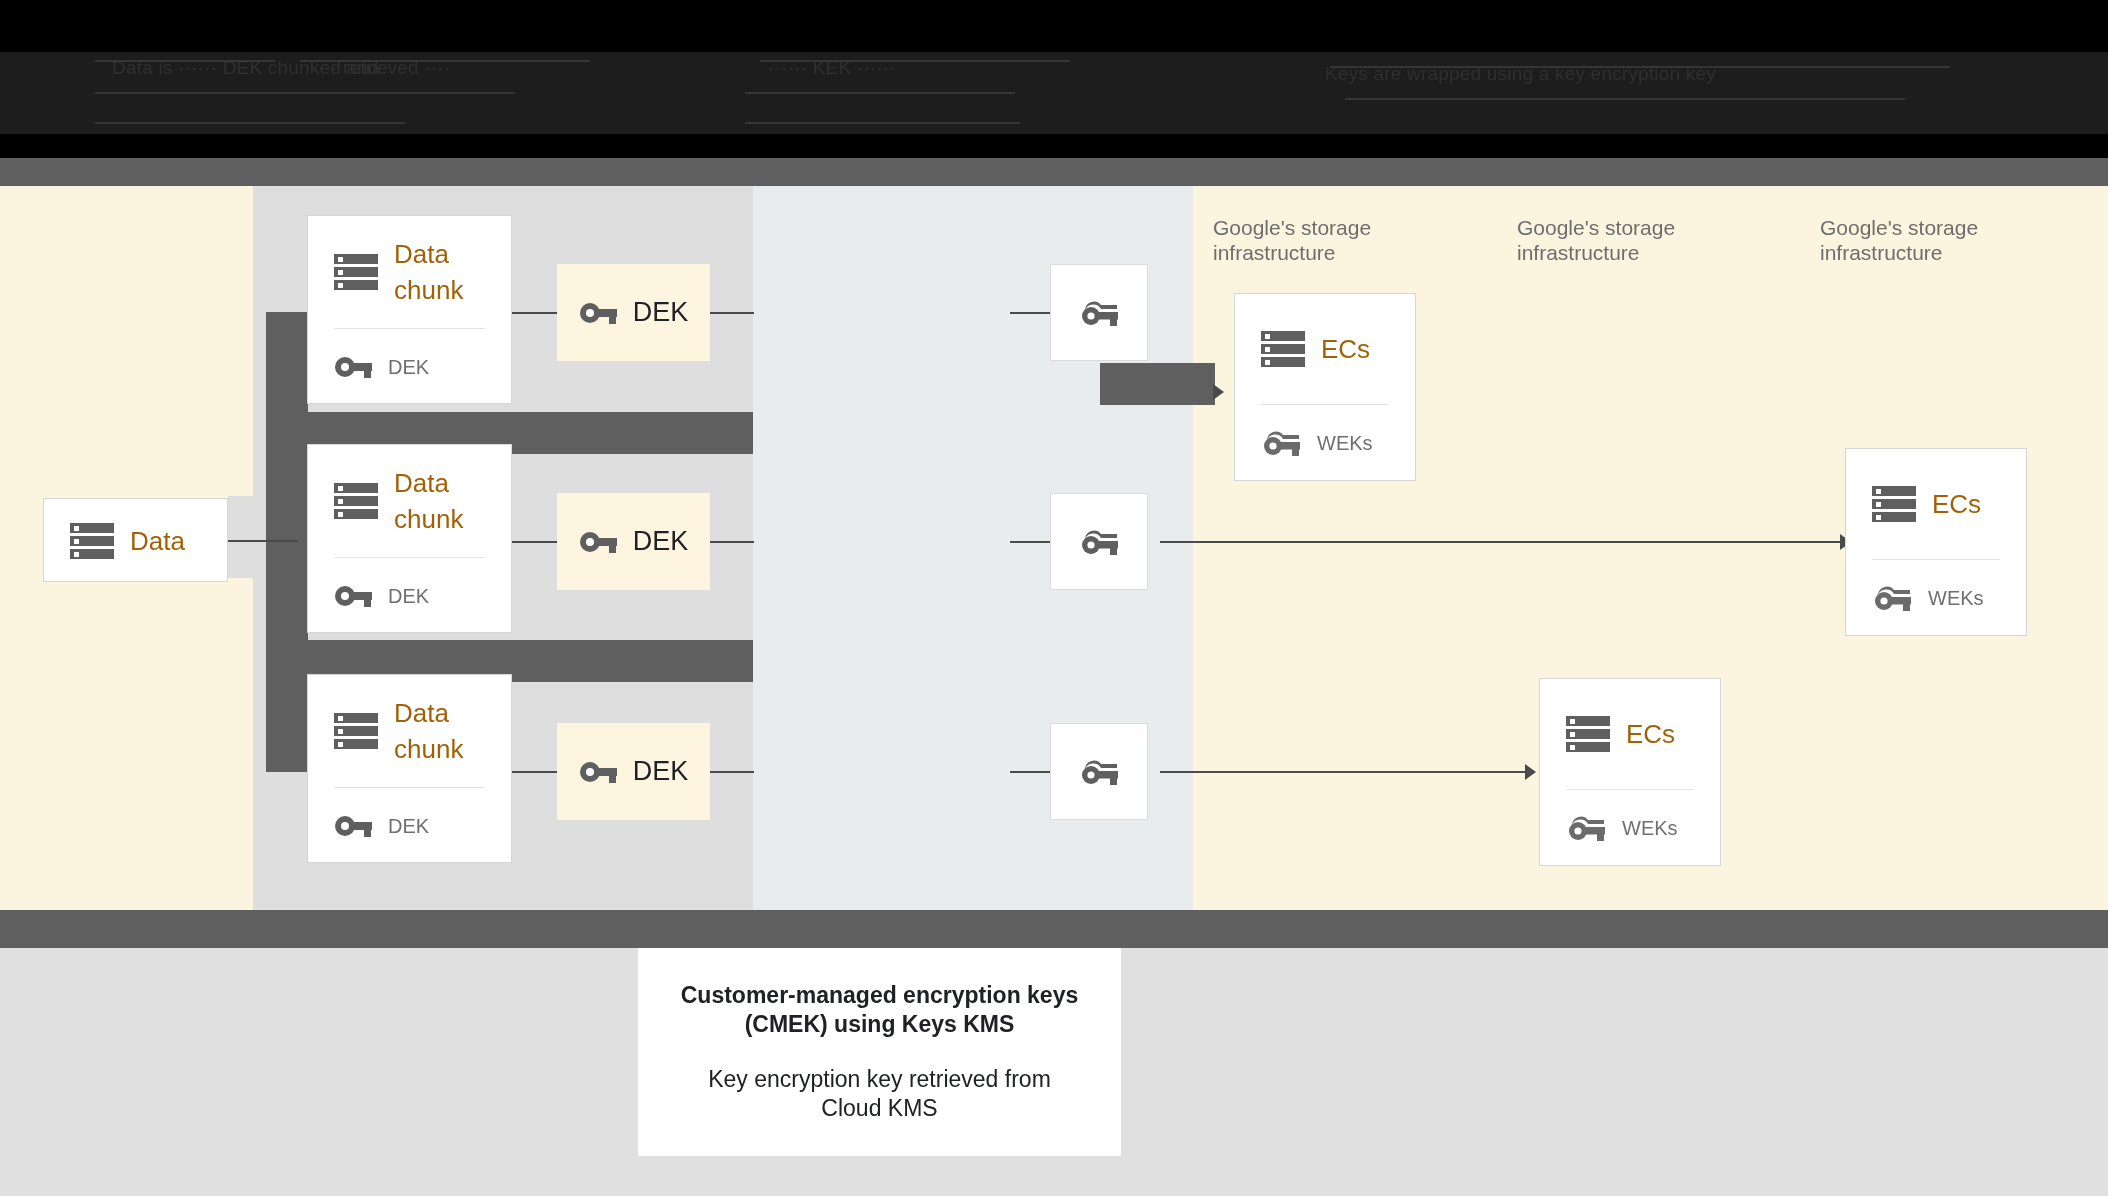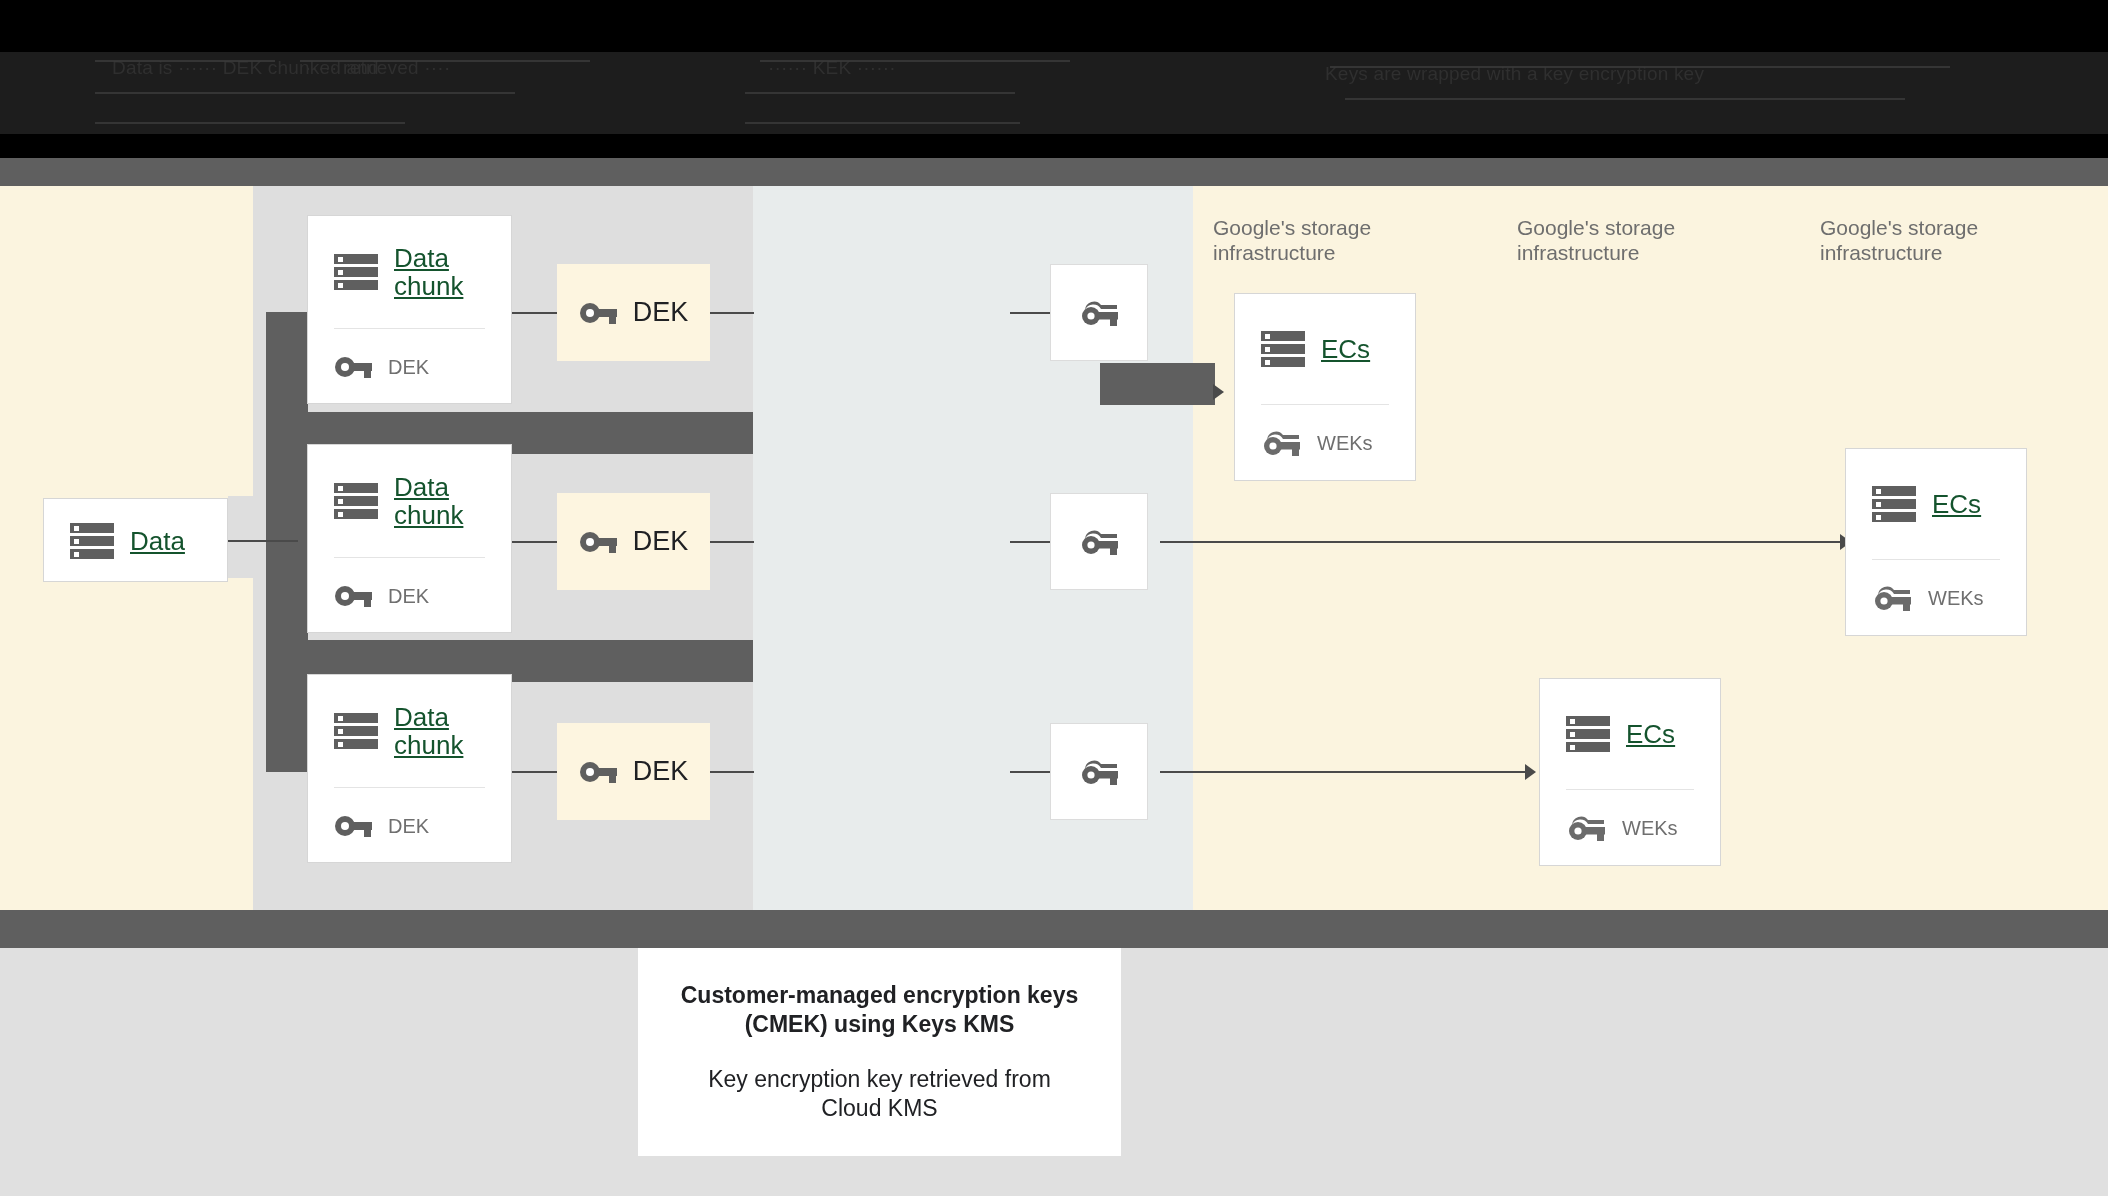--- a/index.html
+++ b/index.html
@@ -35,21 +35,21 @@
   .hbar-2{left:266px;top:640px;width:487px;}
   .hbar-3{left:1100px;top:363px;width:115px;}
 
   
   .line{position:absolute;height:2px;background:#4a4a4a;}
   .arrow{position:absolute;width:0;height:0;border-top:8px solid transparent;border-bottom:8px solid transparent;border-left:11px solid #4a4a4a;}
 
   
   .card{position:absolute;background:#fff;border:1px solid #d6d6d6;box-sizing:border-box;}
   .card-row{display:flex;align-items:center;gap:16px;padding:0 26px;}
-  .card-title{font-size:26px;color:#14532d;line-height:28px;text-decoration:underline;}
+  .card-title{font-size:26px;color:#a16207;line-height:36px;}
   .card-div{height:1px;background:#e4e4e4;margin:0 26px;}
   .card-sub{font-size:20px;color:#6f6f6f;}
 
   
   .ico-server{width:44px;height:44px;flex:0 0 44px;position:relative;}
   .ico-server i{position:absolute;left:0;width:44px;height:10px;background:#5f5f5f;display:block;}
   .ico-server i:nth-child(1){top:4px;}
   .ico-server i:nth-child(2){top:17px;}
   .ico-server i:nth-child(3){top:30px;}
   .ico-server i::before{content:"";position:absolute;left:4px;top:2.5px;width:5px;height:5px;background:#fff;}
@@ -77,21 +77,21 @@
 </head>
 <body>
 
 <div class="stage">
 
   <div class="topstrip">
     <div class="topband"></div>
     <div class="toptext tt-a">Data is ······ DEK chunked and</div>
     <div class="toptext tt-b">····· retrieved ····</div>
     <div class="toptext tt-c">······ KEK ······</div>
-    <div class="toptext tt-d">Keys are wrapped with a key encryption key</div>
+    <div class="toptext tt-d">Keys are wrapped using a key encryption key</div>
     <div class="scan" style="left:95px;top:60px;width:180px;"></div>
     <div class="scan" style="left:300px;top:60px;width:290px;"></div>
     <div class="scan" style="left:760px;top:60px;width:310px;"></div>
     <div class="scan" style="left:1330px;top:66px;width:620px;"></div>
     <div class="scan" style="left:95px;top:92px;width:420px;"></div>
     <div class="scan" style="left:745px;top:92px;width:270px;"></div>
     <div class="scan" style="left:1345px;top:98px;width:560px;"></div>
     <div class="scan" style="left:95px;top:122px;width:310px;"></div>
     <div class="scan" style="left:745px;top:122px;width:275px;"></div>
   </div>

